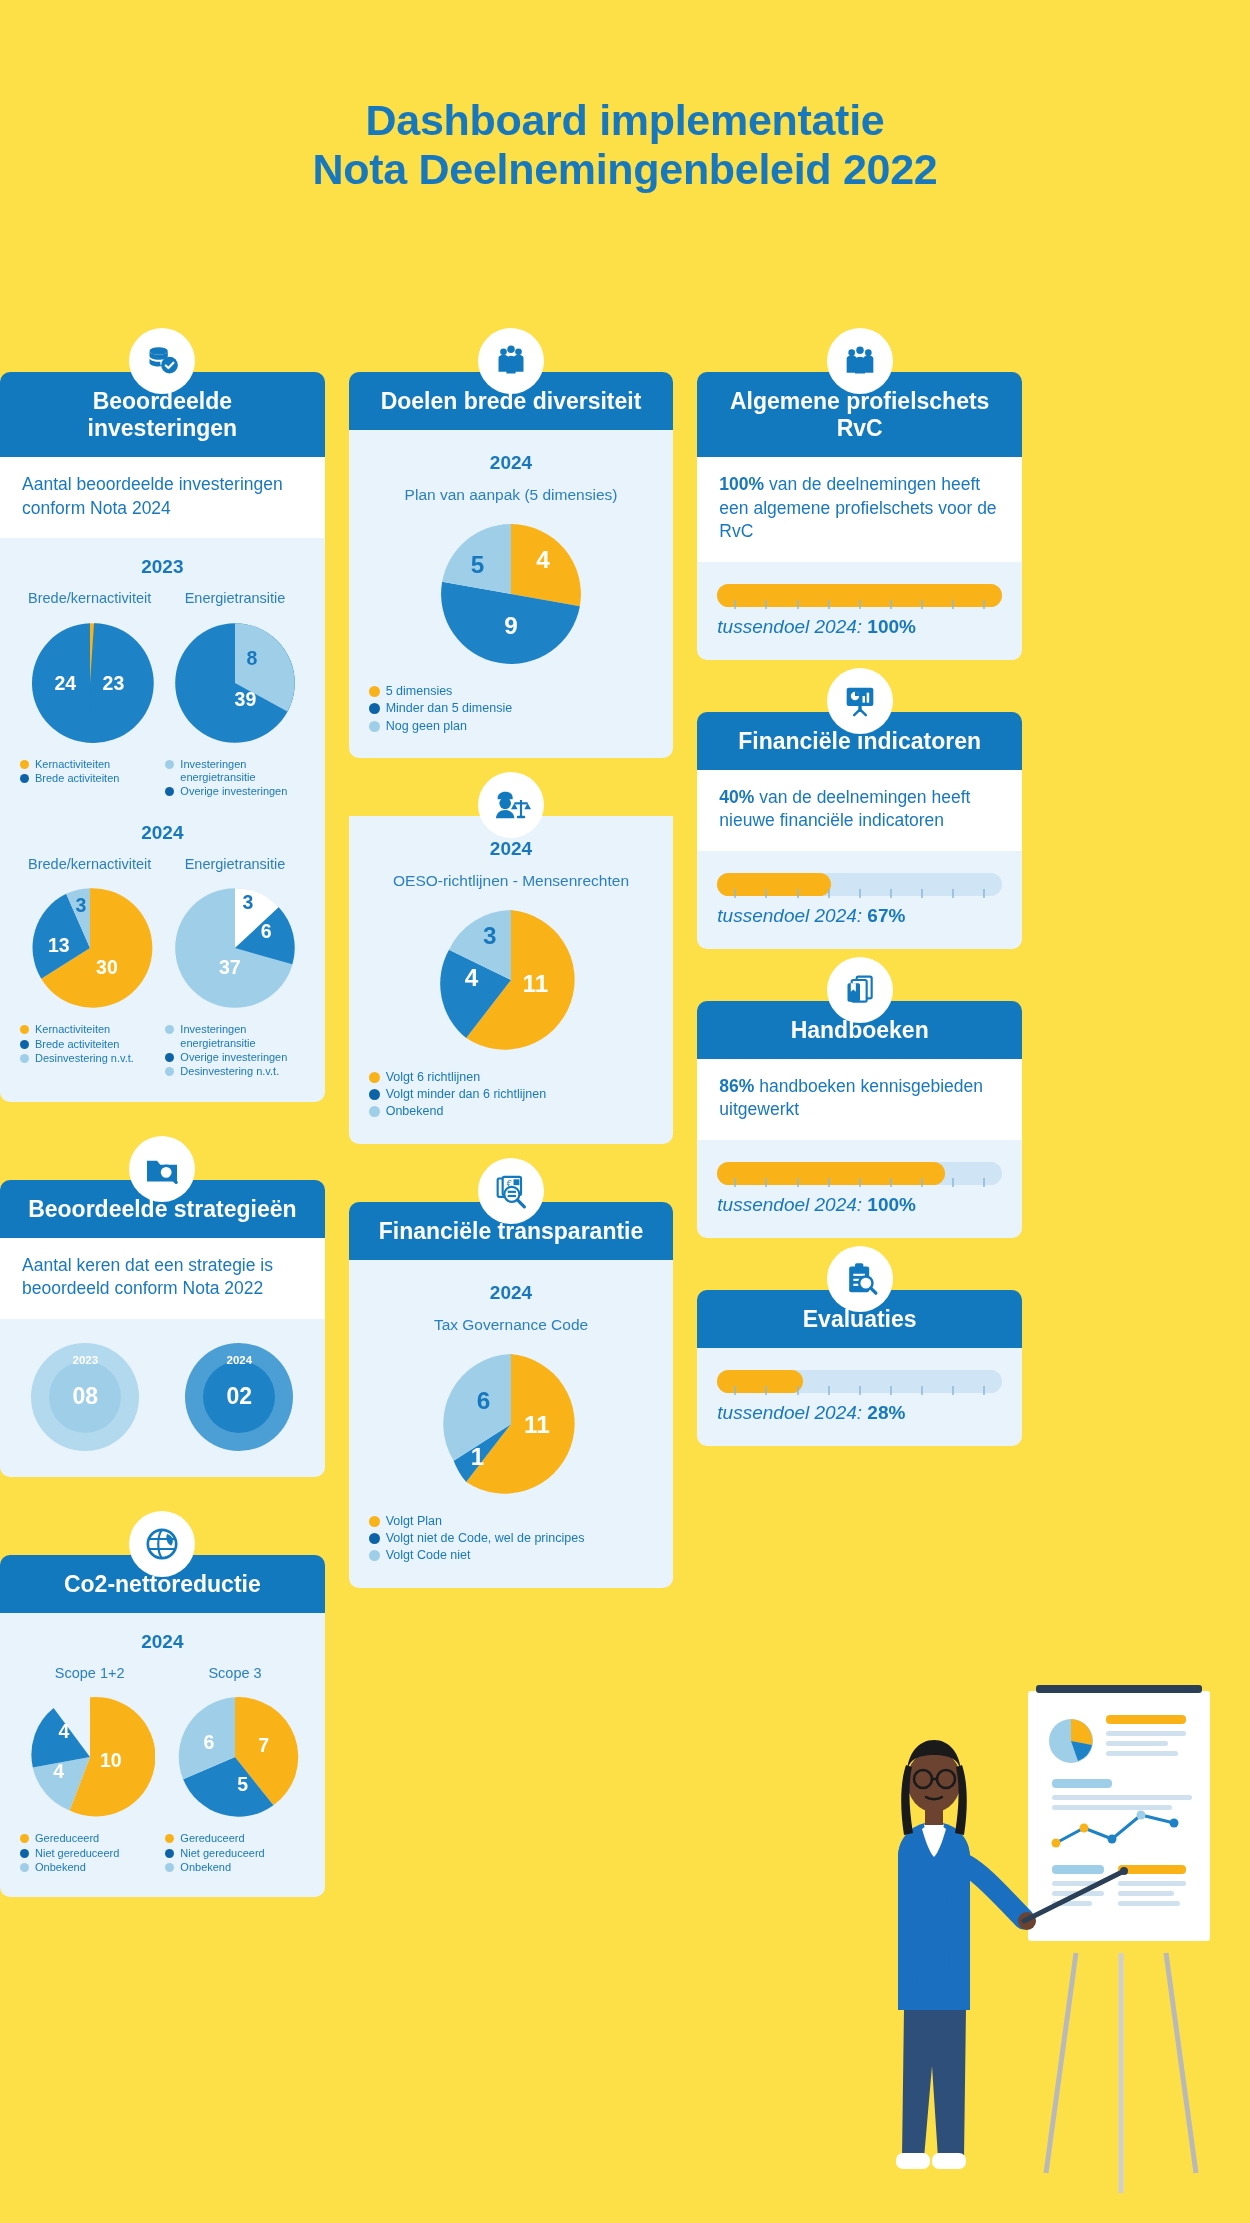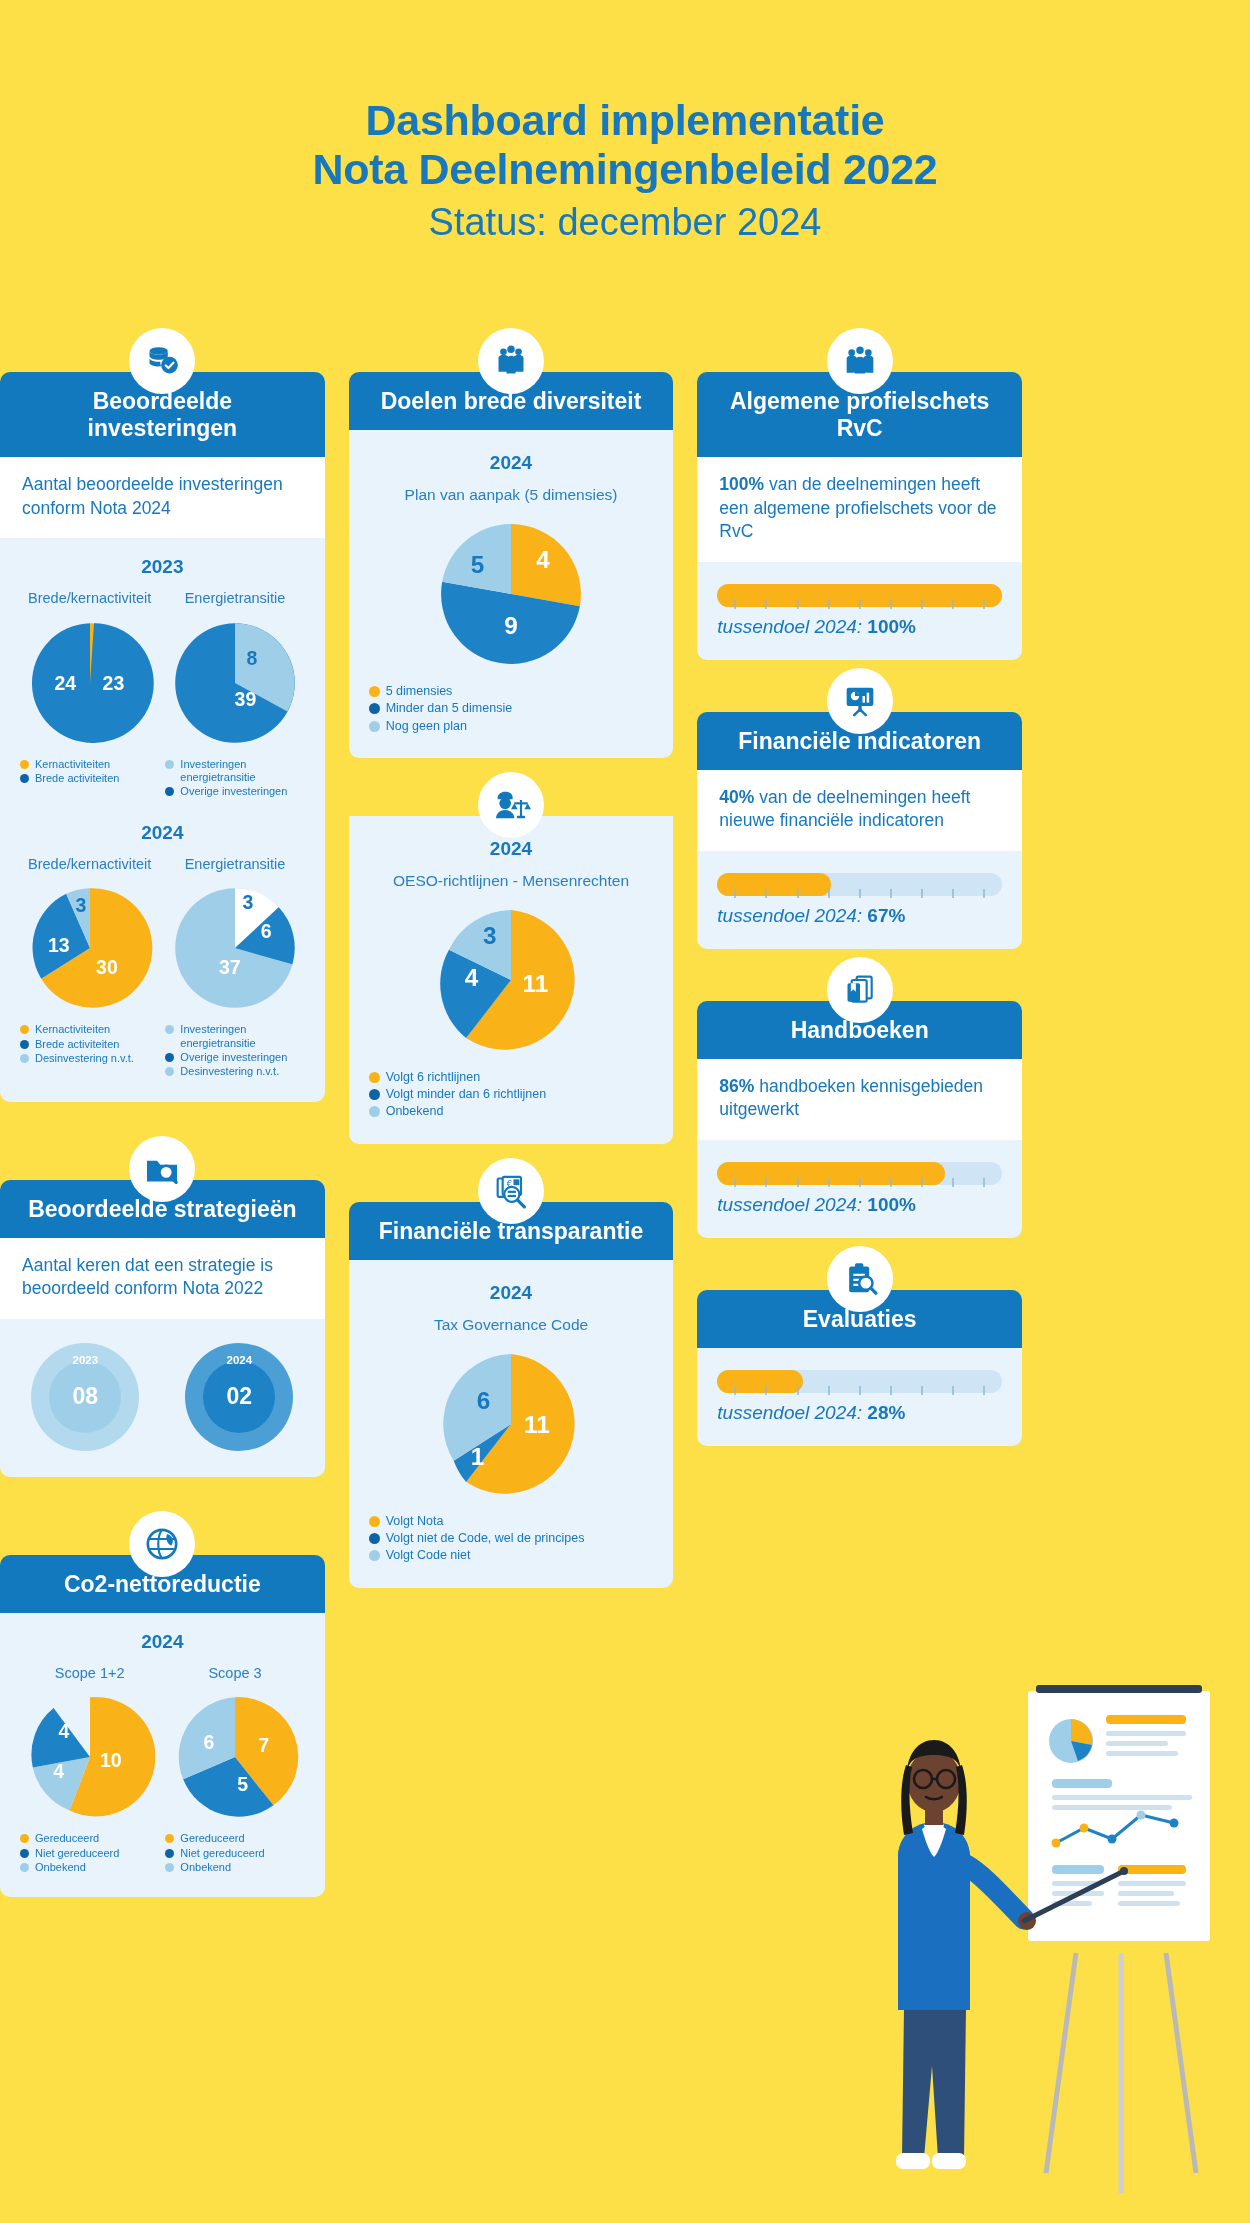--- a/index.html
+++ b/index.html
@@ -144,21 +144,20 @@
   .illustration { position: absolute; right: 14px; bottom: 0; width: 370px; height: 570px; }
 </style>
 </head>
 <body>
 
 <div class="page">
 
   <div class="title-block">
     <div class="title-line1">Dashboard implementatie</div>
     <div class="title-line2">Nota Deelnemingenbeleid 2022</div>
-    <div class="title-line3">Status: december 2024</div>
   </div>
 
   <div class="columns">
 
     <div class="col col-left">
 
       <div class="card">
         <div class="card-icon">
           <svg viewBox="0 0 48 48" fill="#1379be">
             <ellipse cx="20" cy="12" rx="11" ry="4.5"></ellipse>
@@ -493,21 +492,21 @@
               <path d="M50 50 L50 4 A46 46 0 1 1 20.5 88.2 Z" fill="#f9b318"></path>
               <path d="M50 50 L20.5 88.2 A46 46 0 0 1 12.3 74.2 Z" fill="#1e82c7"></path>
               <path d="M50 50 L12.3 74.2 A46 46 0 0 1 50 4 Z" fill="#9fcfe8"></path>
               <text class="pie-label dark" style="font-size:16px" x="32" y="40" text-anchor="middle">6</text>
               <text class="pie-label" style="font-size:16px" x="28" y="77" text-anchor="middle">1</text>
               <text class="pie-label" style="font-size:16px" x="67" y="56" text-anchor="middle">11</text>
             </svg>
             <div class="legend legend-block">
               <div class="legend-item">
                 <span class="legend-dot" style="background:#f9b318"></span>
-                <span>Volgt Nota</span>
+                <span>Volgt Plan</span>
               </div>
               <div class="legend-item">
                 <span class="legend-dot" style="background:#0d63a8"></span>
                 <span>Volgt niet de Code, wel de principes</span>
               </div>
               <div class="legend-item">
                 <span class="legend-dot" style="background:#9fcfe8"></span>
                 <span>Volgt Code niet</span>
               </div>
             </div>

